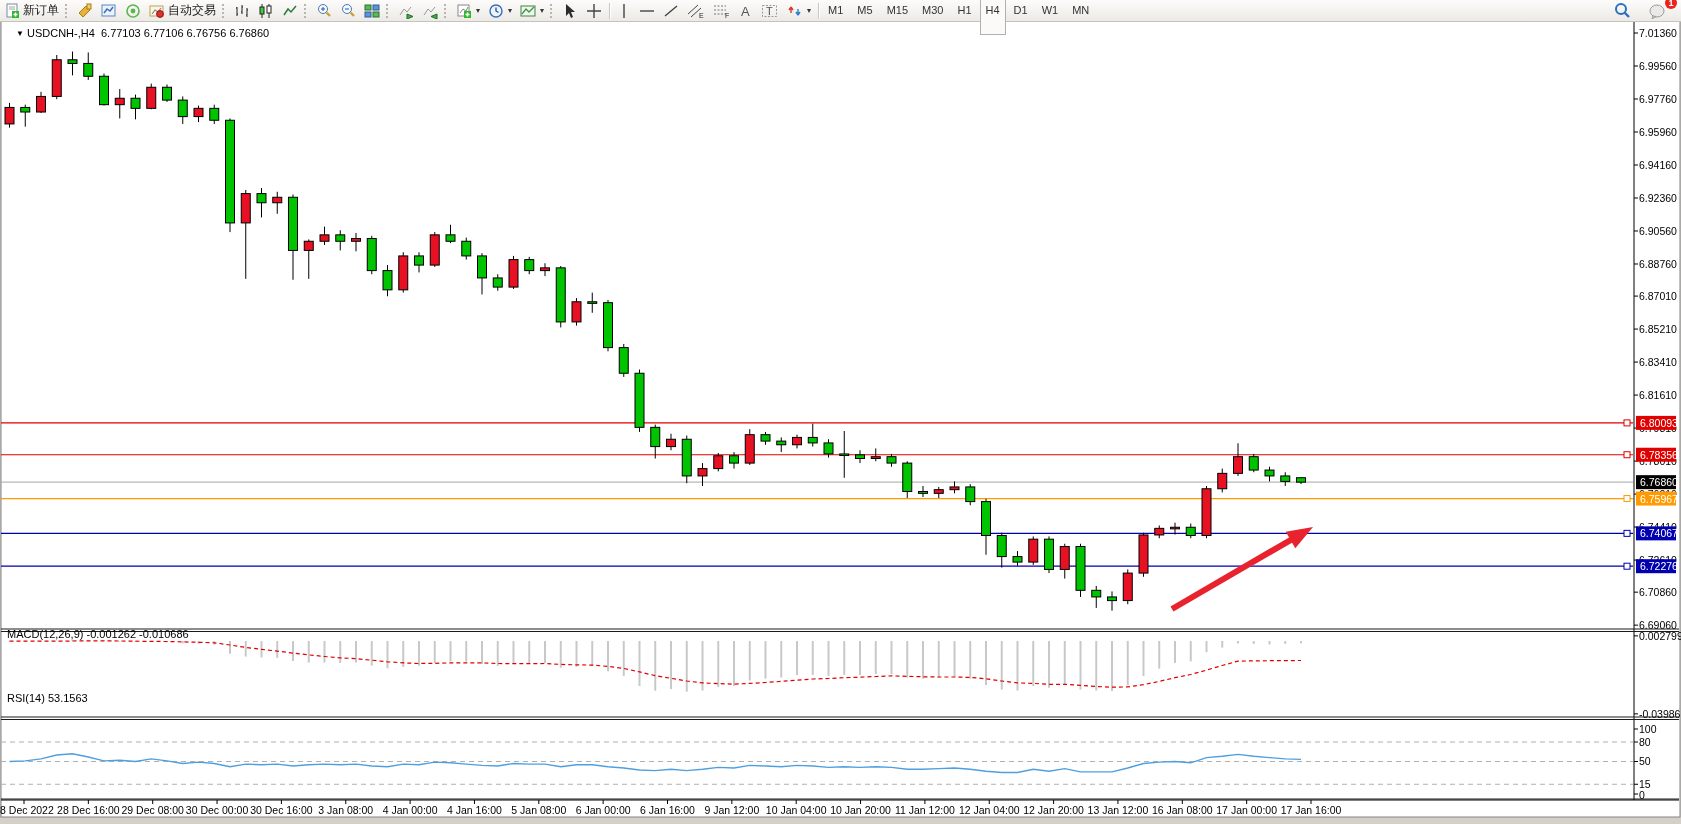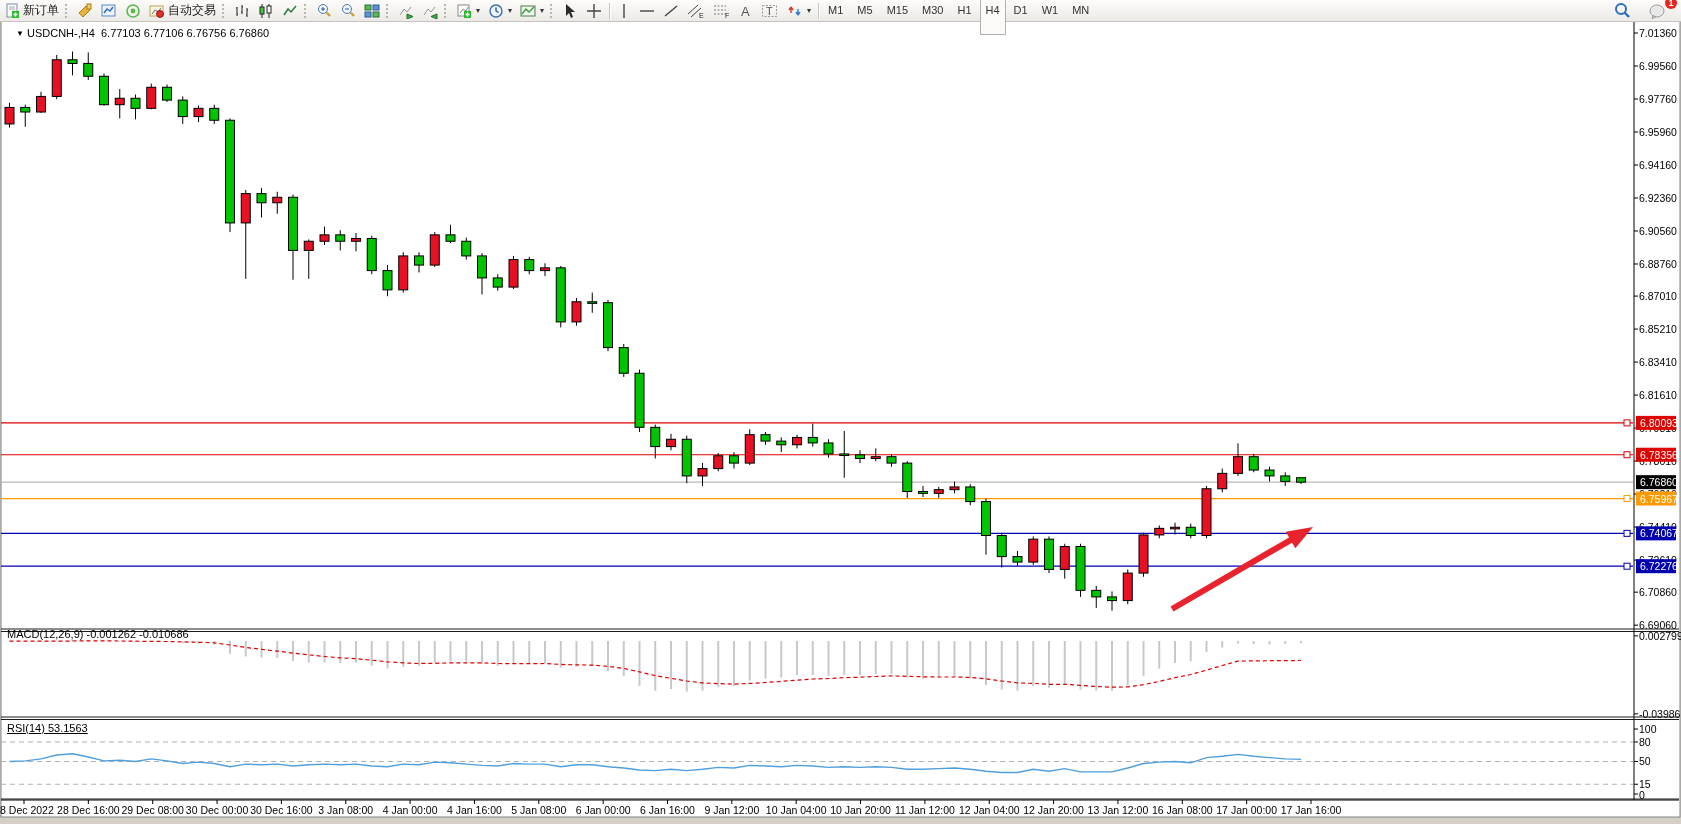--- a/index.html
+++ b/index.html
@@ -17,21 +17,21 @@
   .tf-btn.active{background:#fbfaf8;border:1px solid #b3b0ab;padding:16px 5px;}
   #tb-right{margin-left:auto;display:flex;align-items:center;gap:10px;padding-right:10px;}
   .badge{position:absolute;top:-4px;right:-6px;background:#e8251f;color:#fff;border-radius:8px;
     font-size:9px;min-width:12px;height:12px;line-height:12px;text-align:center;font-weight:bold;}
   
   #chart-svg{position:absolute;left:0;top:0;z-index:1;}
   .ovl{position:absolute;z-index:3;font-size:11px;color:#000;white-space:pre;}
   #hdr{left:16px;top:27px;}
   #hdr .tri{font-size:8px;vertical-align:1px;}
   #macd-lab{left:7px;top:628px;}
-  #rsi-lab{left:7px;top:722px;text-decoration:underline;}
+  #rsi-lab{left:7px;top:692px;}
 </style>
 </head>
 <body>
 
 <div id="app">
 
   <div id="toolbar">
     <div class="tb-btn">
       <svg width="16" height="16">
         <rect x="3" y="1" width="10" height="13" fill="#fff" stroke="#7b8ba0"></rect>

